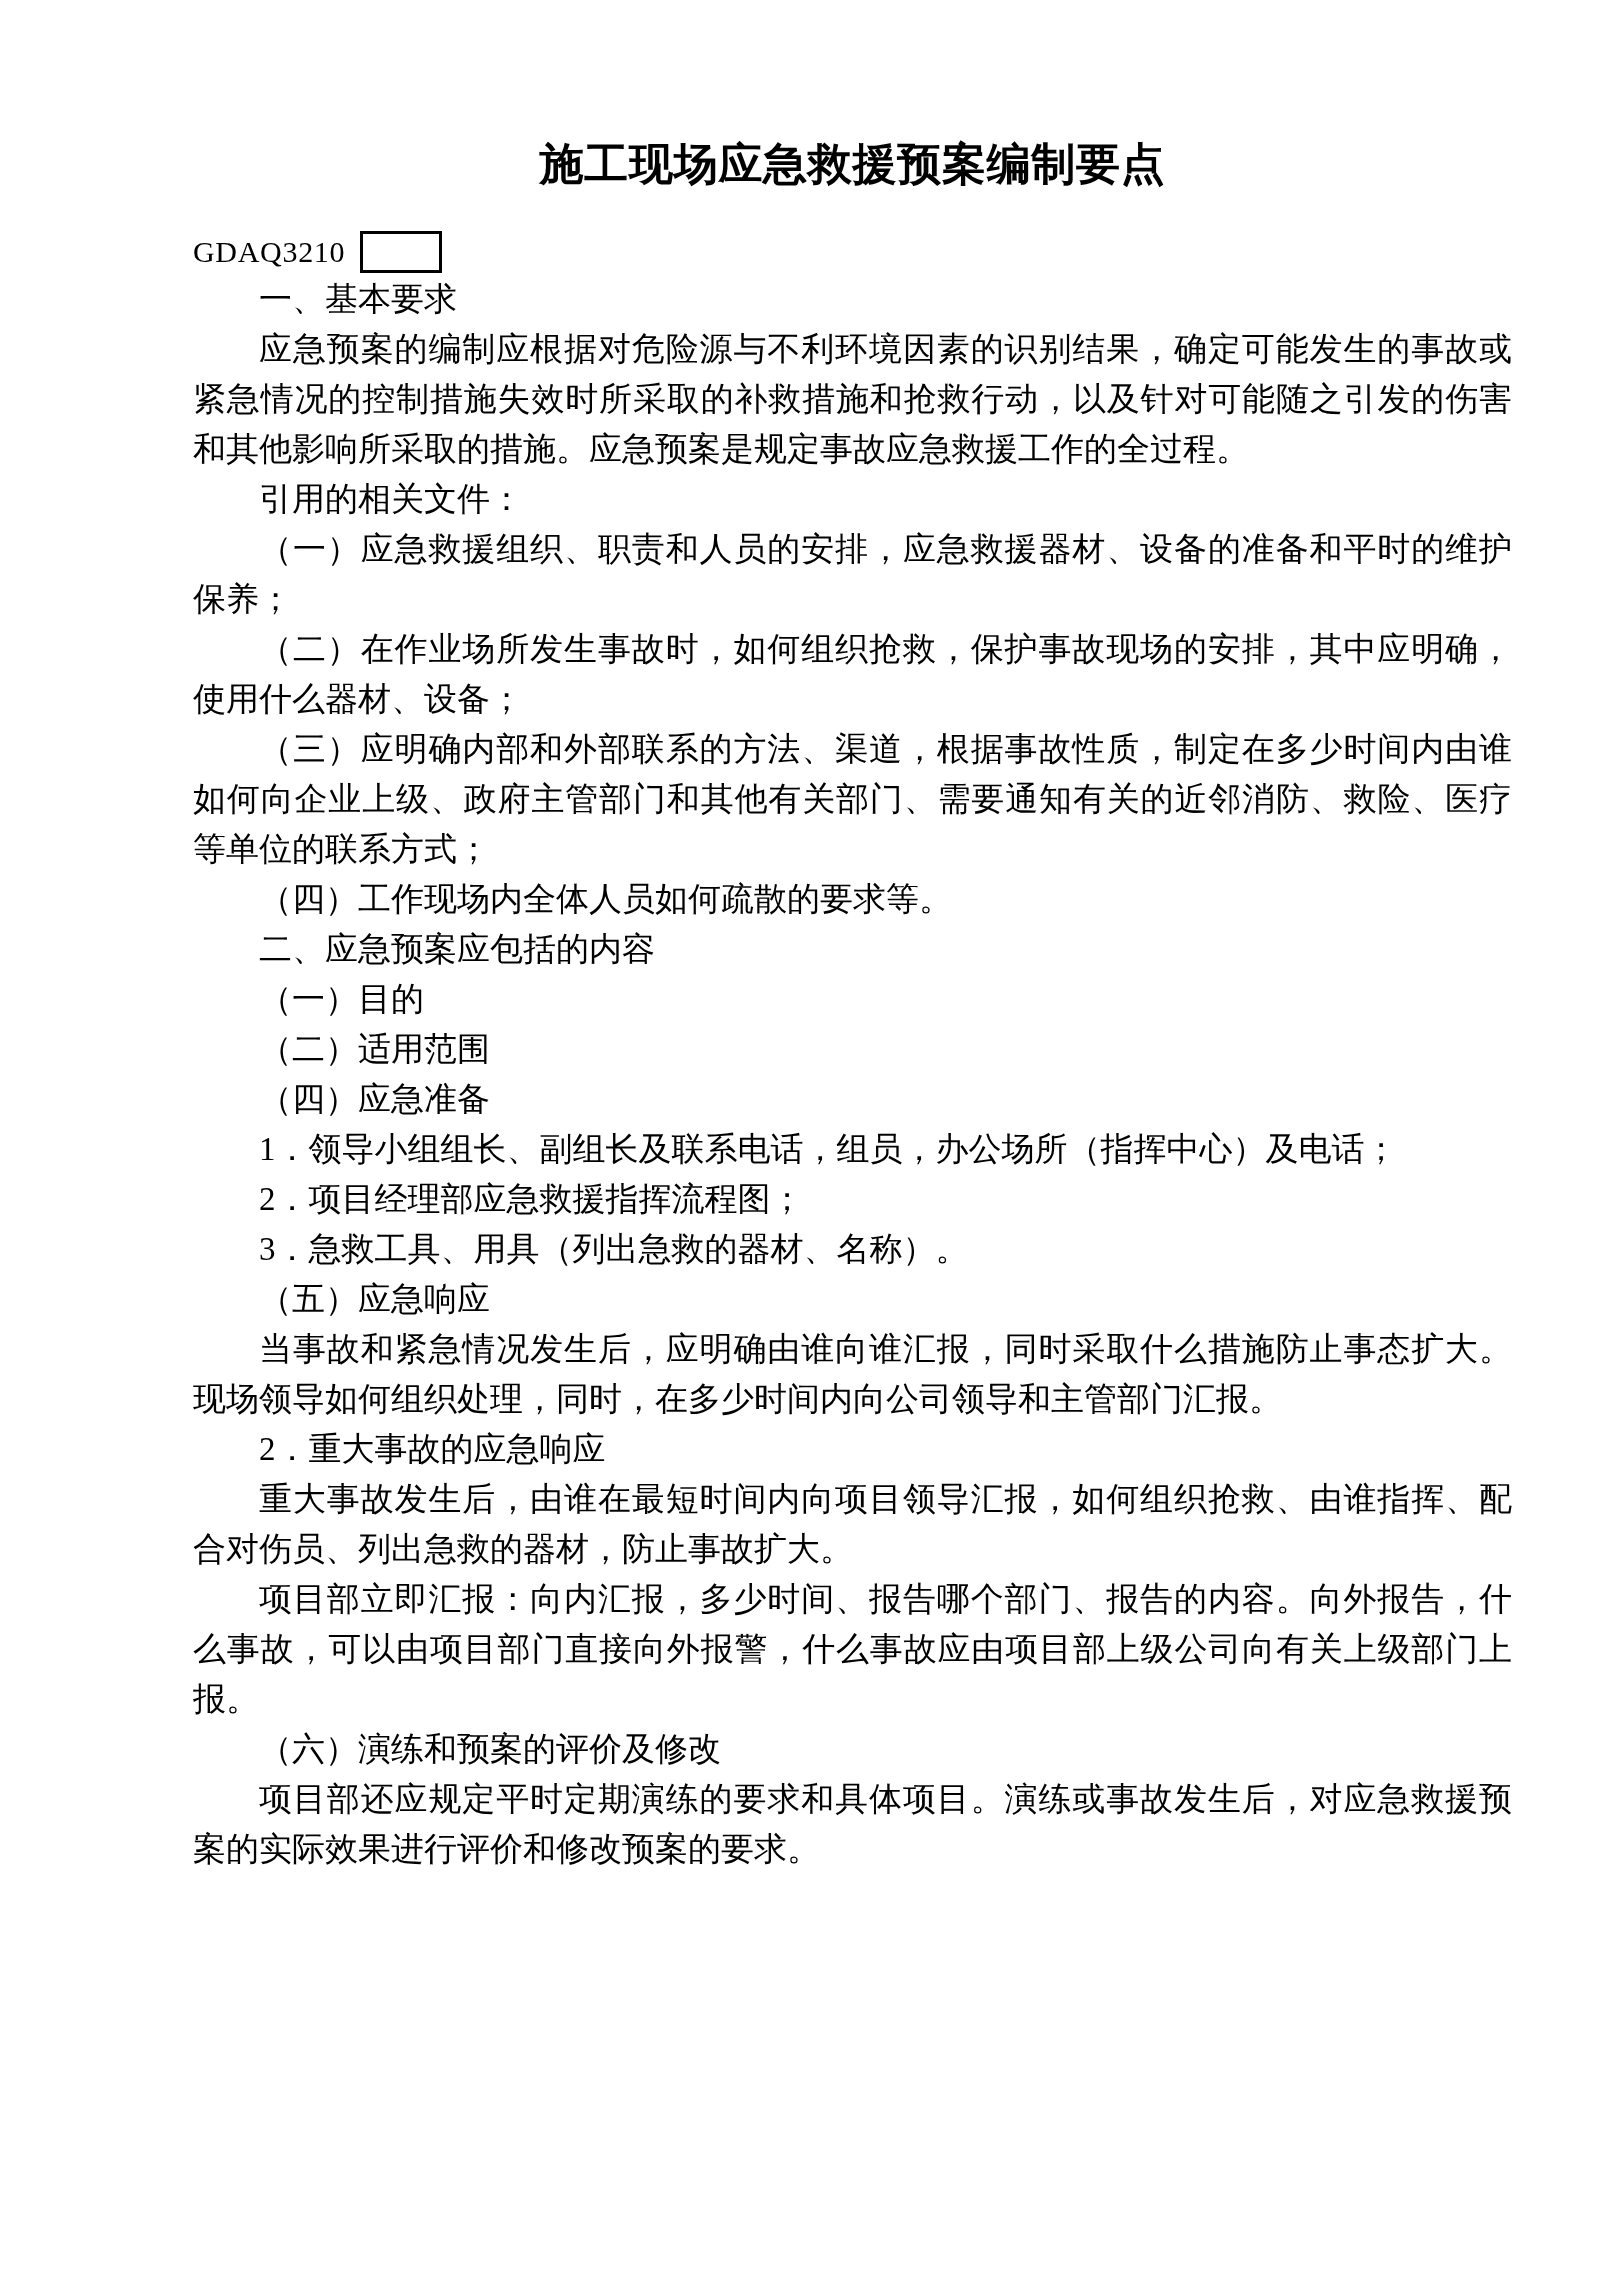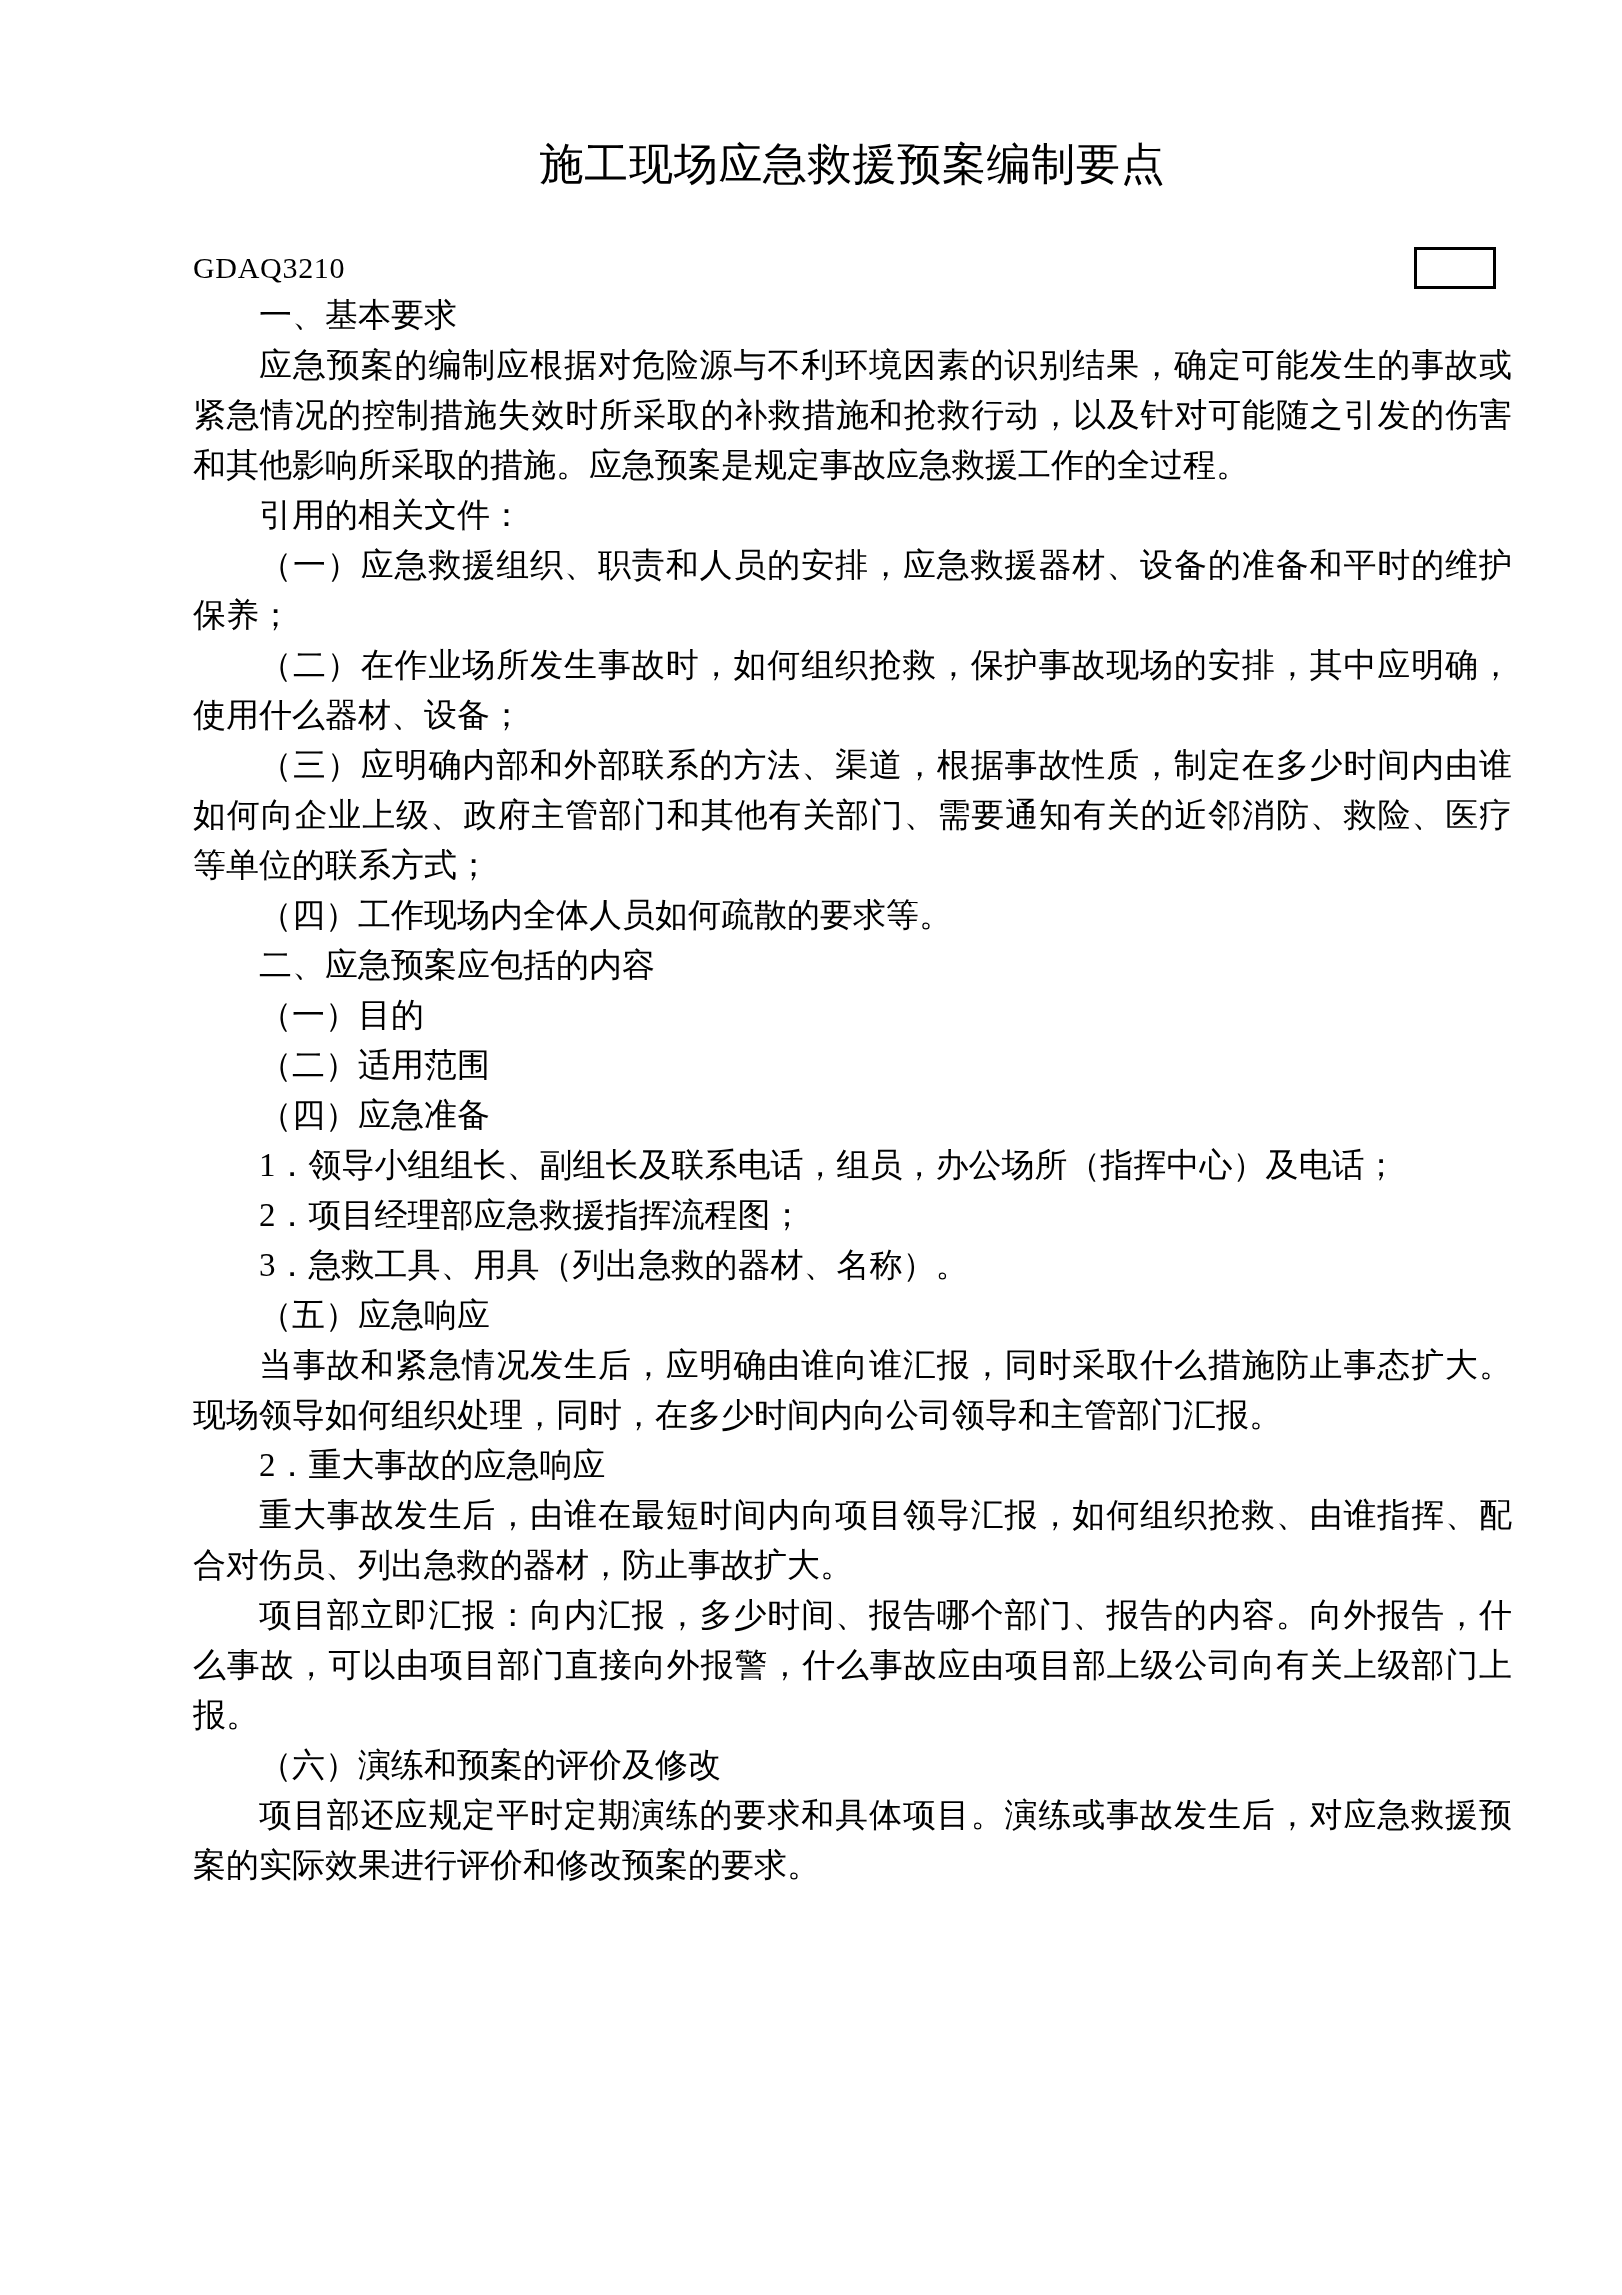--- a/index.html
+++ b/index.html
@@ -18,31 +18,31 @@
   .content {
     position: absolute;
     left: 193px;
     top: 0;
     width: 1319px;
   }
   .doc-title {
     margin-top: 134px;
     text-align: center;
     font-family: "Liberation Sans", "DejaVu Sans", sans-serif;
-    font-weight: normal;
+    font-weight: bold;
     font-size: 44px;
     line-height: 60px;
     letter-spacing: 0.7px;
     white-space: nowrap;
   }
   .code-row {
-    margin-top: 52px;
+    margin-top: 36px;
     height: 43px;
     display: flex;
-    justify-content: space-between;
+    justify-content: flex-start;
     align-items: center;
   }
   .code-text {
     font-family: "Liberation Serif", "DejaVu Serif", serif;
     font-size: 30px;
     line-height: 43px;
     letter-spacing: 0.7px;
   }
   .code-box {
     box-sizing: border-box;

